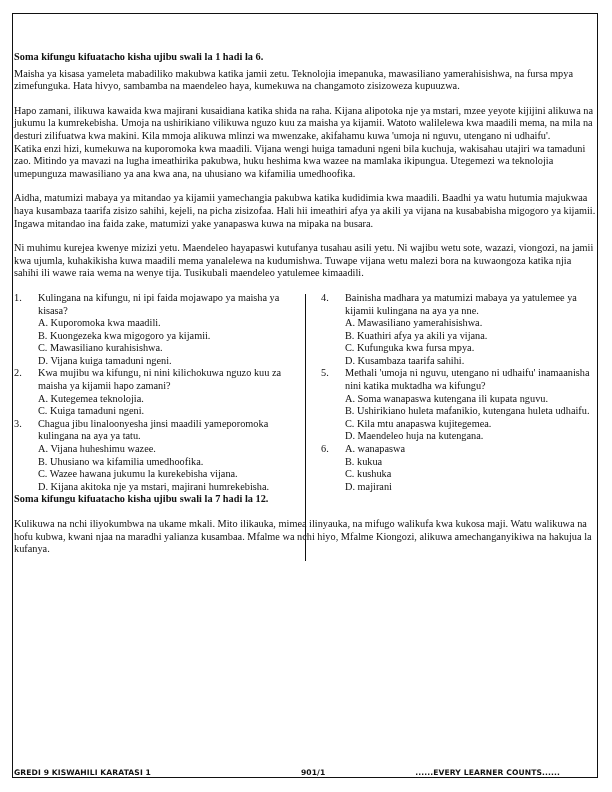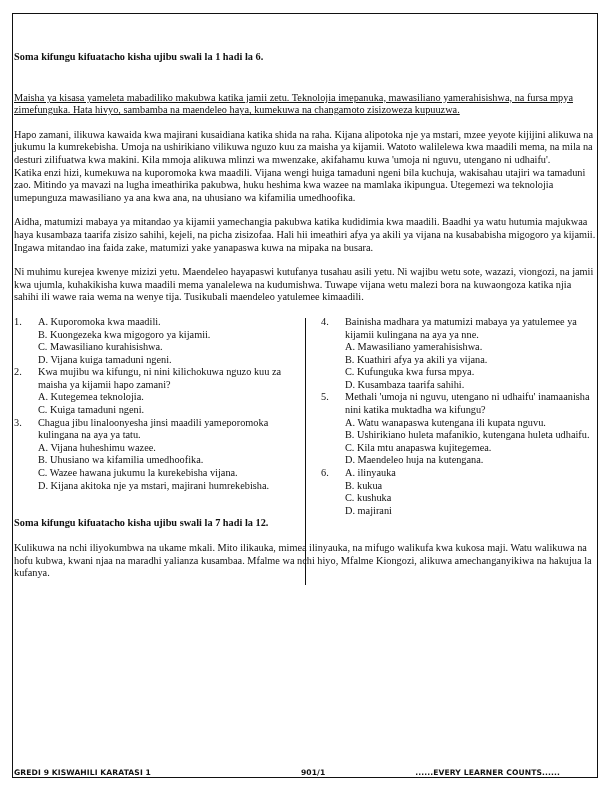--- a/index.html
+++ b/index.html
@@ -95,34 +95,35 @@
   </style>
 </head>
 <body>
 
 <div class="page-frame"></div>
 
 <div class="content">
 
   <p class="instruction" style="margin-top:38px;">Soma kifungu kifuatacho kisha ujibu swali la 1 hadi la 6.</p>
 
-  <p class="para" style="margin-top:28px;text-decoration:underline;">Maisha ya kisasa yameleta mabadiliko makubwa katika jamii zetu. Teknolojia imepanuka, mawasiliano yamerahisishwa, na fursa mpya zimefunguka. Hata hivyo, sambamba na maendeleo haya, kumekuwa na changamoto zisizoweza kupuuzwa.</p>
+  <p class="para" style="margin-top:4px;">Maisha ya kisasa yameleta mabadiliko makubwa katika jamii zetu. Teknolojia imepanuka, mawasiliano yamerahisishwa, na fursa mpya zimefunguka. Hata hivyo, sambamba na maendeleo haya, kumekuwa na changamoto zisizoweza kupuuzwa.</p>
   <p class="para" style="margin-top:12px;">Hapo zamani, ilikuwa kawaida kwa majirani kusaidiana katika shida na raha. Kijana alipotoka nje ya mstari, mzee yeyote kijijini alikuwa na jukumu la kumrekebisha. Umoja na ushirikiano vilikuwa nguzo kuu za maisha ya kijamii. Watoto walilelewa kwa maadili mema, na mila na desturi zilifuatwa kwa makini. Kila mmoja alikuwa mlinzi wa mwenzake, akifahamu kuwa 'umoja ni nguvu, utengano ni udhaifu'.</p>
   <p class="para" style="">Katika enzi hizi, kumekuwa na kuporomoka kwa maadili. Vijana wengi huiga tamaduni ngeni bila kuchuja, wakisahau utajiri wa tamaduni zao. Mitindo ya mavazi na lugha imeathirika pakubwa, huku heshima kwa wazee na mamlaka ikipungua. Utegemezi wa teknolojia umepunguza mawasiliano ya ana kwa ana, na uhusiano wa kifamilia umedhoofika.</p>
   <p class="para" style="margin-top:12px;">Aidha, matumizi mabaya ya mitandao ya kijamii yamechangia pakubwa katika kudidimia kwa maadili. Baadhi ya watu hutumia majukwaa haya kusambaza taarifa zisizo sahihi, kejeli, na picha zisizofaa. Hali hii imeathiri afya ya akili ya vijana na kusababisha migogoro ya kijamii. Ingawa mitandao ina faida zake, matumizi yake yanapaswa kuwa na mipaka na busara.</p>
   <p class="para" style="margin-top:12px;">Ni muhimu kurejea kwenye mizizi yetu. Maendeleo hayapaswi kutufanya tusahau asili yetu. Ni wajibu wetu sote, wazazi, viongozi, na jamii kwa ujumla, kuhakikisha kuwa maadili mema yanalelewa na kudumishwa. Tuwape vijana wetu malezi bora na kuwaongoza katika njia sahihi ili wawe raia wema na wenye tija. Tusikubali maendeleo yatulemee kimaadili.</p>
 
   <div class="questions" style="margin-top:12px;">
     <div class="col-divider"></div>
 
     <div class="col col-left">
 
       <div class="question">
         <span class="q-num">1.</span>
         <div class="q-body">
+          <div>Kulingana na kifungu, ni ipi faida mojawapo ya maisha ya kisasa?</div>
           <p class="option">A. Kuporomoka kwa maadili.</p>
           <p class="option">B. Kuongezeka kwa migogoro ya kijamii.</p>
           <p class="option">C. Mawasiliano kurahisishwa.</p>
           <p class="option">D. Vijana kuiga tamaduni ngeni.</p>
         </div>
       </div>
 
       <div class="question">
         <span class="q-num">2.</span>
         <div class="q-body">
@@ -154,31 +155,31 @@
           <p class="option">B. Kuathiri afya ya akili ya vijana.</p>
           <p class="option">C. Kufunguka kwa fursa mpya.</p>
           <p class="option">D. Kusambaza taarifa sahihi.</p>
         </div>
       </div>
 
       <div class="question">
         <span class="q-num">5.</span>
         <div class="q-body">
           <div>Methali 'umoja ni nguvu, utengano ni udhaifu' inamaanisha nini katika muktadha wa kifungu?</div>
-          <p class="option">A. Watu wanapaswa kutengana ili kupata nguvu.</p>
+          <p class="option">A. Soma wanapaswa kutengana ili kupata nguvu.</p>
           <p class="option">B. Ushirikiano huleta mafanikio, kutengana huleta udhaifu.</p>
           <p class="option">C. Kila mtu anapaswa kujitegemea.</p>
           <p class="option">D. Maendeleo huja na kutengana.</p>
         </div>
       </div>
 
       <div class="question">
         <span class="q-num">6.</span>
         <div class="q-body">
-          <p class="option">A. ilinyauka</p>
+          <p class="option">A. wanapaswa</p>
           <p class="option">B. kukua</p>
           <p class="option">C. kushuka</p>
           <p class="option">D. majirani</p>
         </div>
       </div>
     </div>
   </div>
 
   <p class="instruction" style="margin-top:0px;">Soma kifungu kifuatacho kisha ujibu swali la 7 hadi la 12.</p>
 

